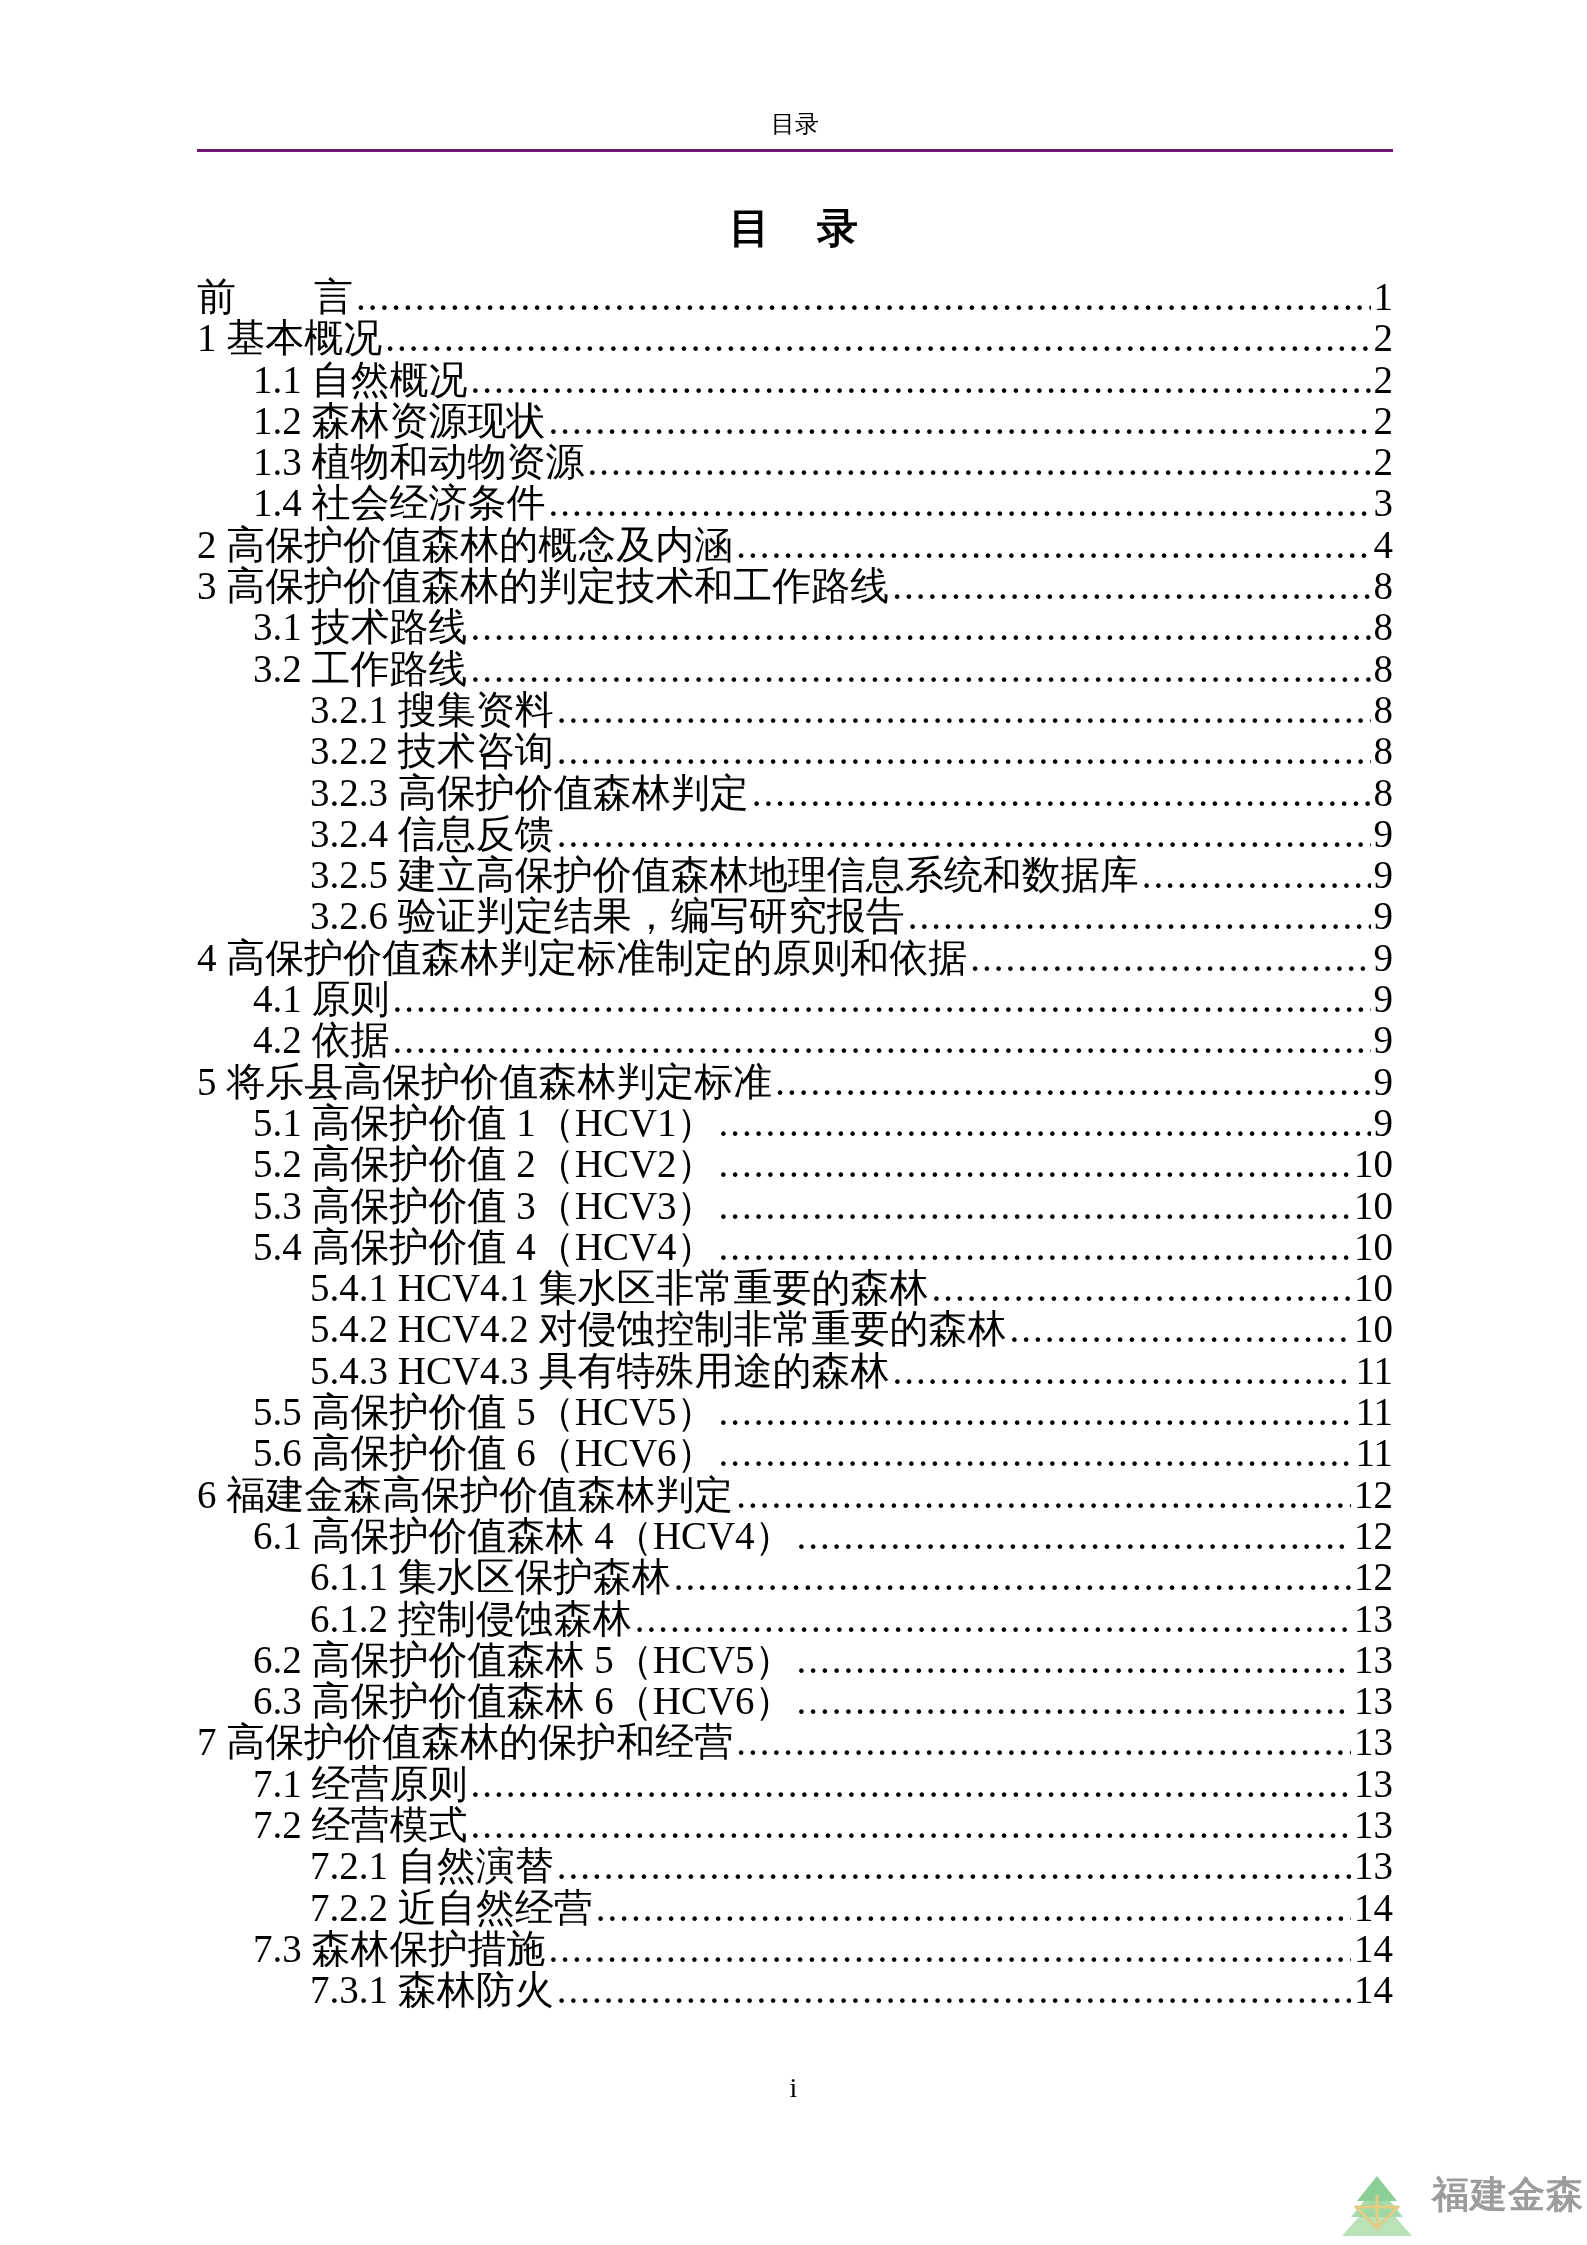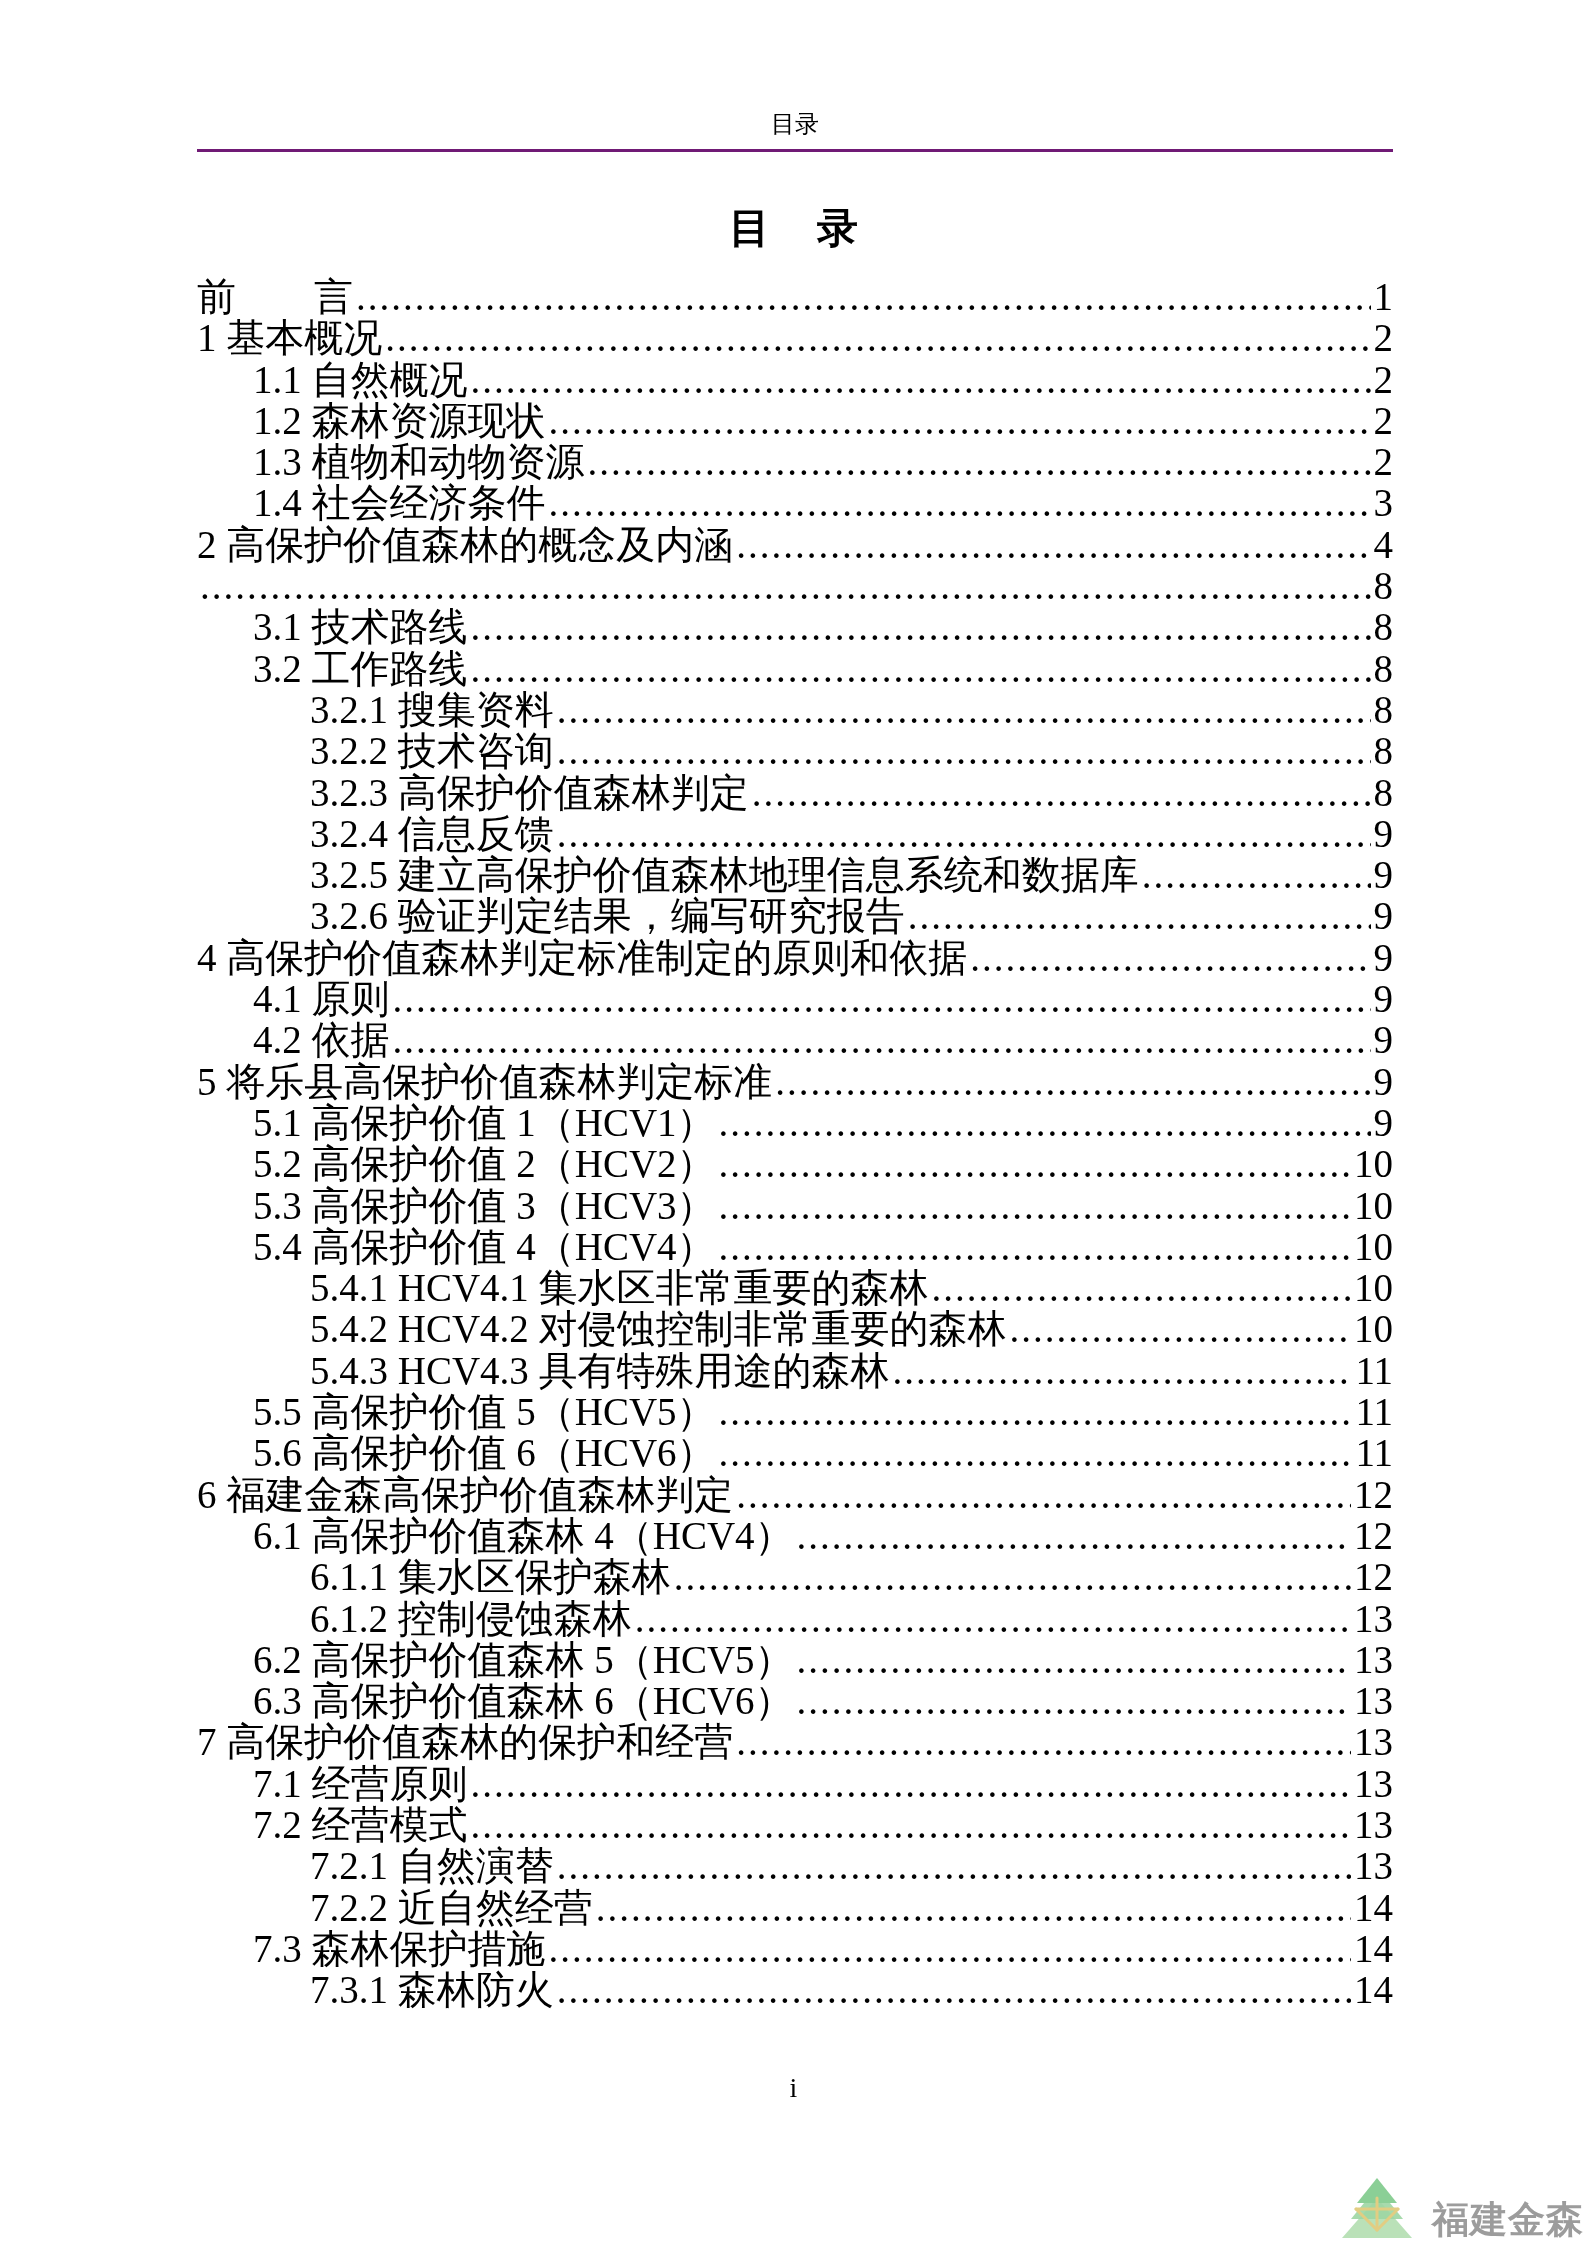--- a/index.html
+++ b/index.html
@@ -29,21 +29,21 @@
     content:"................................................................................................................................................................";
     letter-spacing:2px;
   }
   .toc-page { flex:0 0 auto; margin-left:3px; }
   .page-footer {
     position:absolute; top:2072px; left:0; width:100%;
     text-align:center; font-size:28px;
   }
   .logo {
     position:absolute; left:1342px; top:2176px; height:62px;
-    display:flex; align-items:flex-end; gap:20px;
+    display:flex; align-items:flex-start; gap:20px;
   }
   .logo-text {
     font-family:"Liberation Sans","DejaVu Sans",sans-serif;
     font-weight:bold; font-size:37px; line-height:1; letter-spacing:1px;
     color:#9c9c9c;
   }
   .tree-svg { display:block; }
 </style>
 </head>
 <body>
@@ -84,20 +84,21 @@
       <span class="toc-title">1.4 社会经济条件</span>
       <span class="leader"></span>
       <span class="toc-page">3</span>
     </div>
     <div class="toc-row level-0">
       <span class="toc-title">2 高保护价值森林的概念及内涵</span>
       <span class="leader"></span>
       <span class="toc-page">4</span>
     </div>
     <div class="toc-row level-0">
+      <span class="toc-title">3 高保护价值森林的判定技术和工作路线</span>
       <span class="leader"></span>
       <span class="toc-page">8</span>
     </div>
     <div class="toc-row level-1">
       <span class="toc-title">3.1 技术路线</span>
       <span class="leader"></span>
       <span class="toc-page">8</span>
     </div>
     <div class="toc-row level-1">
       <span class="toc-title">3.2 工作路线</span>

